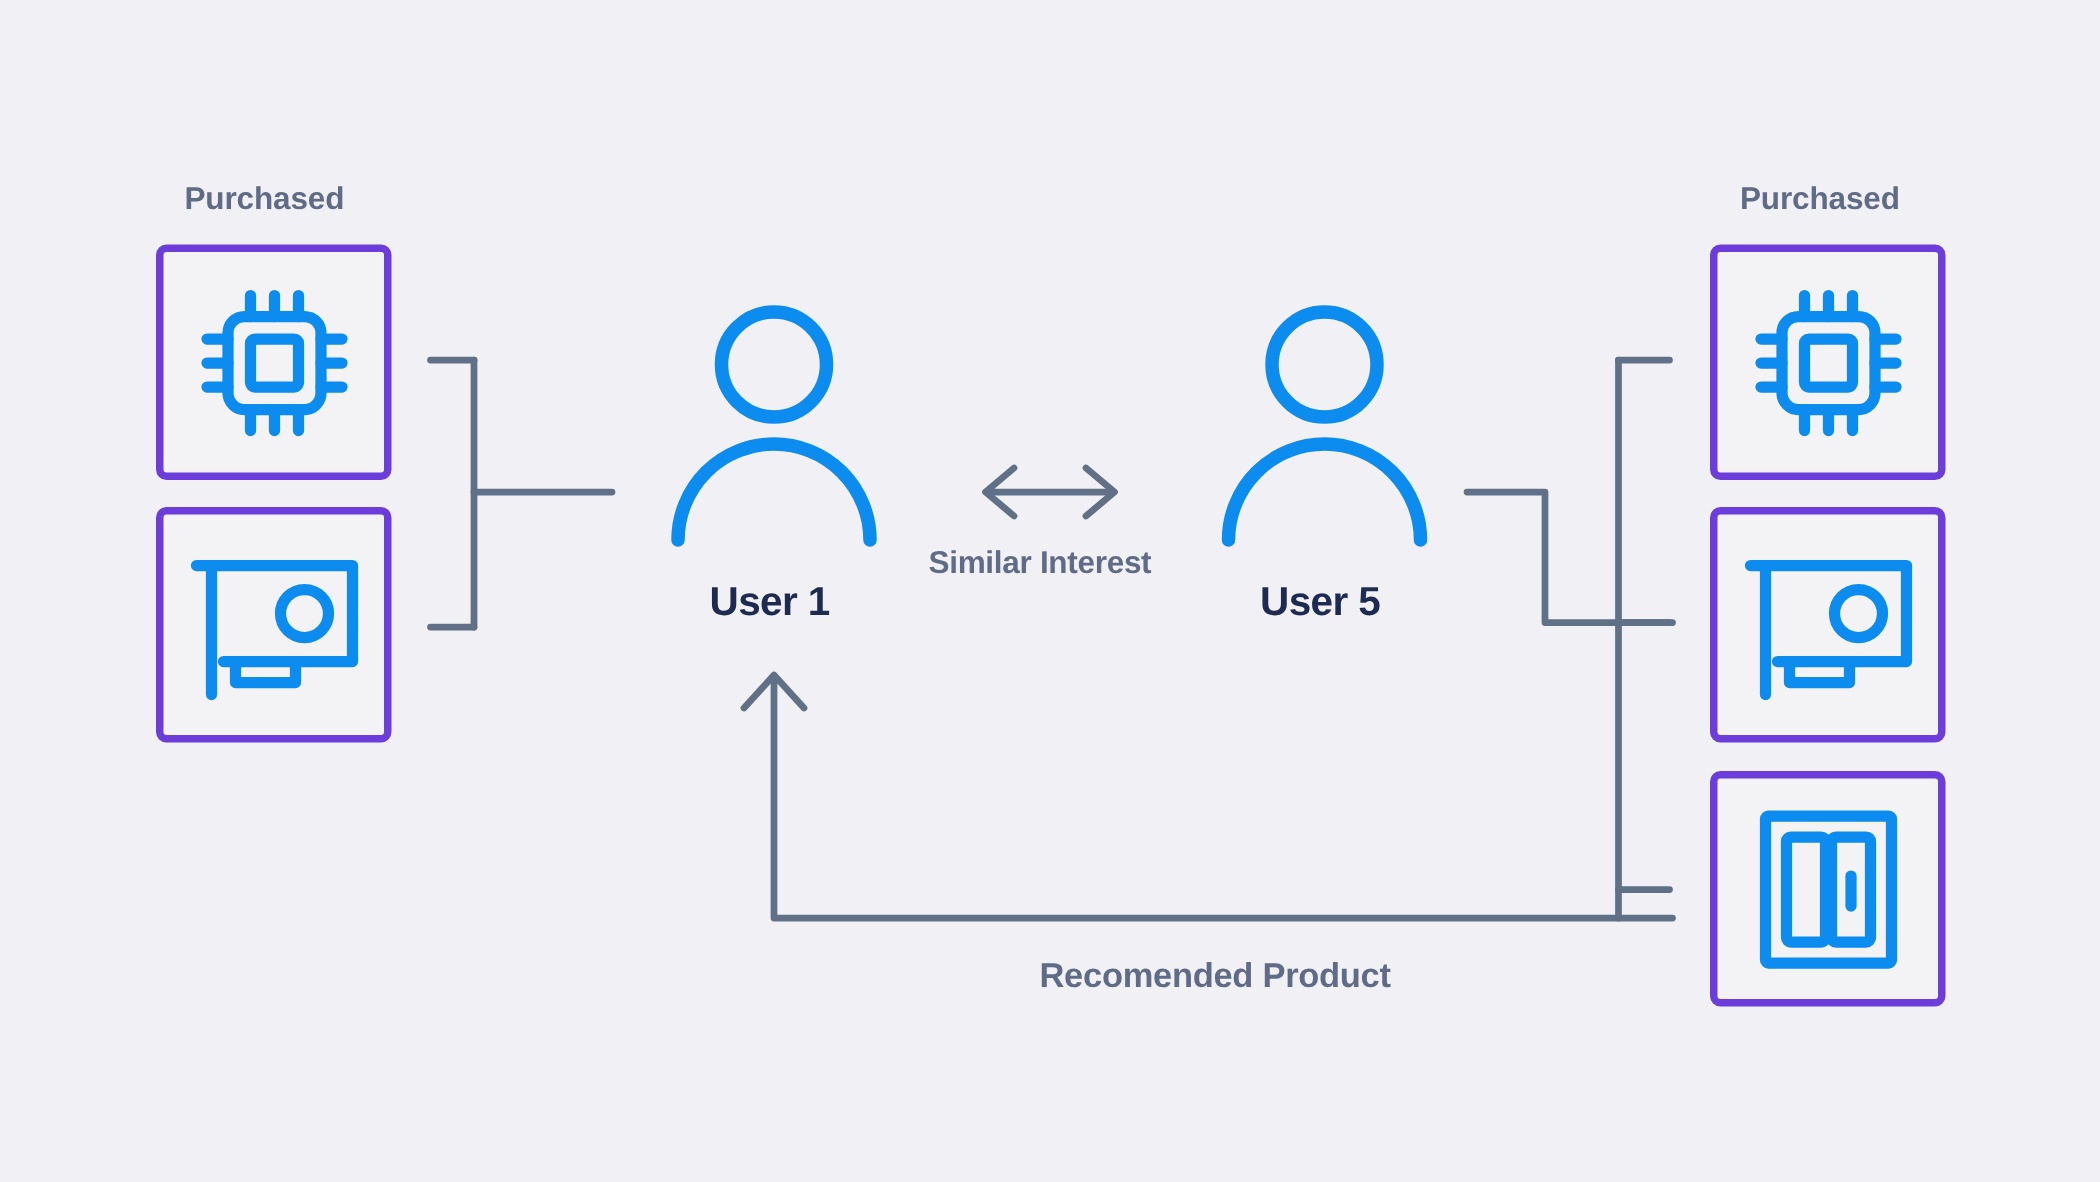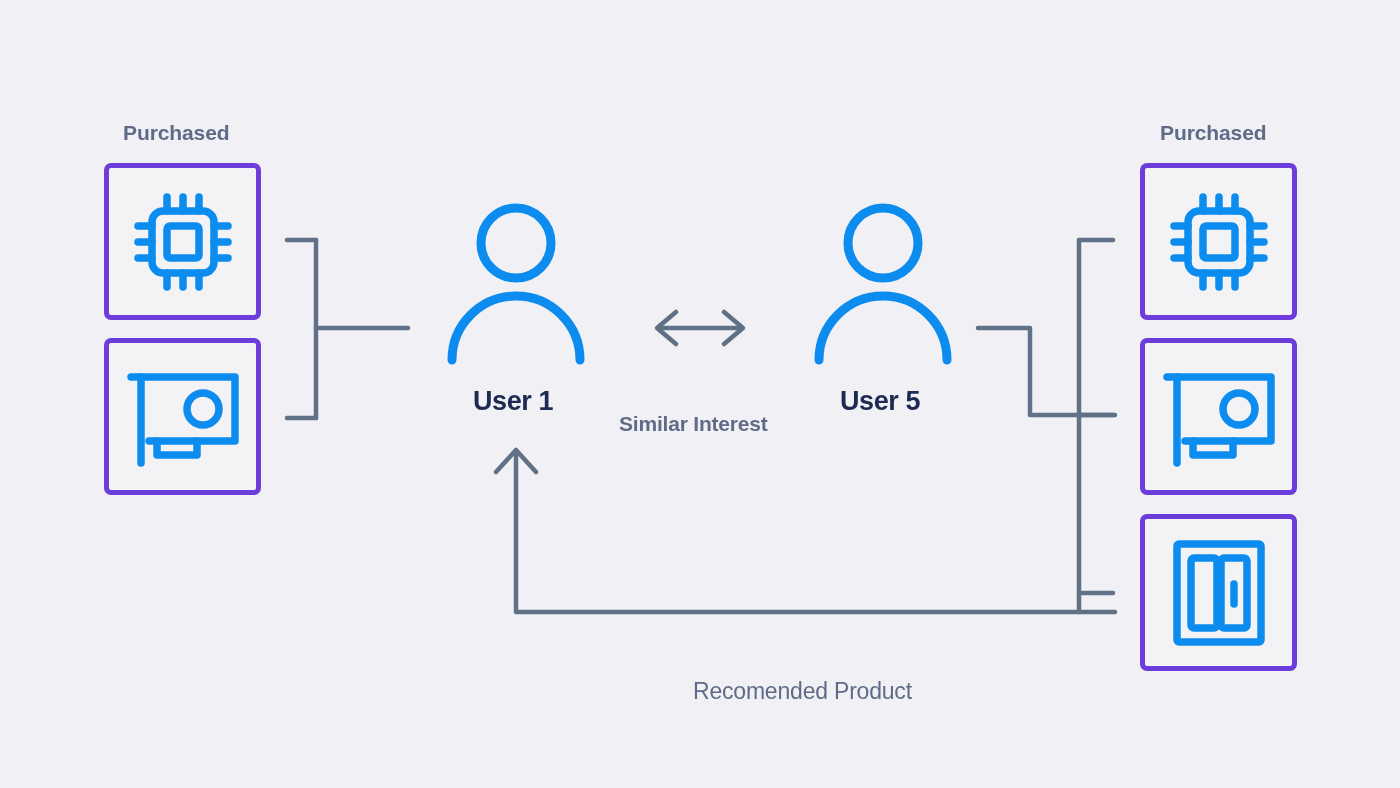--- a/index.html
+++ b/index.html
@@ -45,24 +45,23 @@
     text-align: center;
   }
   .lbl-relation {
     font-size: 21px;
     font-weight: bold;
     color: #5f6b87;
     letter-spacing: -0.2px;
   }
   .lbl-reco {
     font-size: 23px;
-    font-weight: normal;
+    font-weight: bold;
     color: #5f6b87;
     letter-spacing: -0.2px;
-    margin-top: 41px;
   }
   .card {
     position: absolute;
     box-sizing: border-box;
     border: 5px solid #6c3ddb;
     border-radius: 7px;
     background: #f3f3f6;
   }
   .card svg {
     position: absolute;
@@ -171,17 +170,17 @@
         <rect x="50" y="20" width="26" height="70" rx="3"></rect>
         <path d="M63,46 L63,66"></path>
       </g>
     </svg>
   </div>
 
   <div class="label lbl-user" style="left:473px; top:388px;">User 1</div>
 
   <div class="label lbl-user" style="left:840px; top:388px;">User 5</div>
 
-  <div class="label lbl-relation" style="left:619px; top:365px;margin-top:48px;">Similar Interest</div>
+  <div class="label lbl-relation" style="left:619px; top:365px;">Similar Interest</div>
 
   <div class="label lbl-reco" style="left:693px; top:639px;">Recomended Product</div>
 
 </div>
 
 </body></html>

